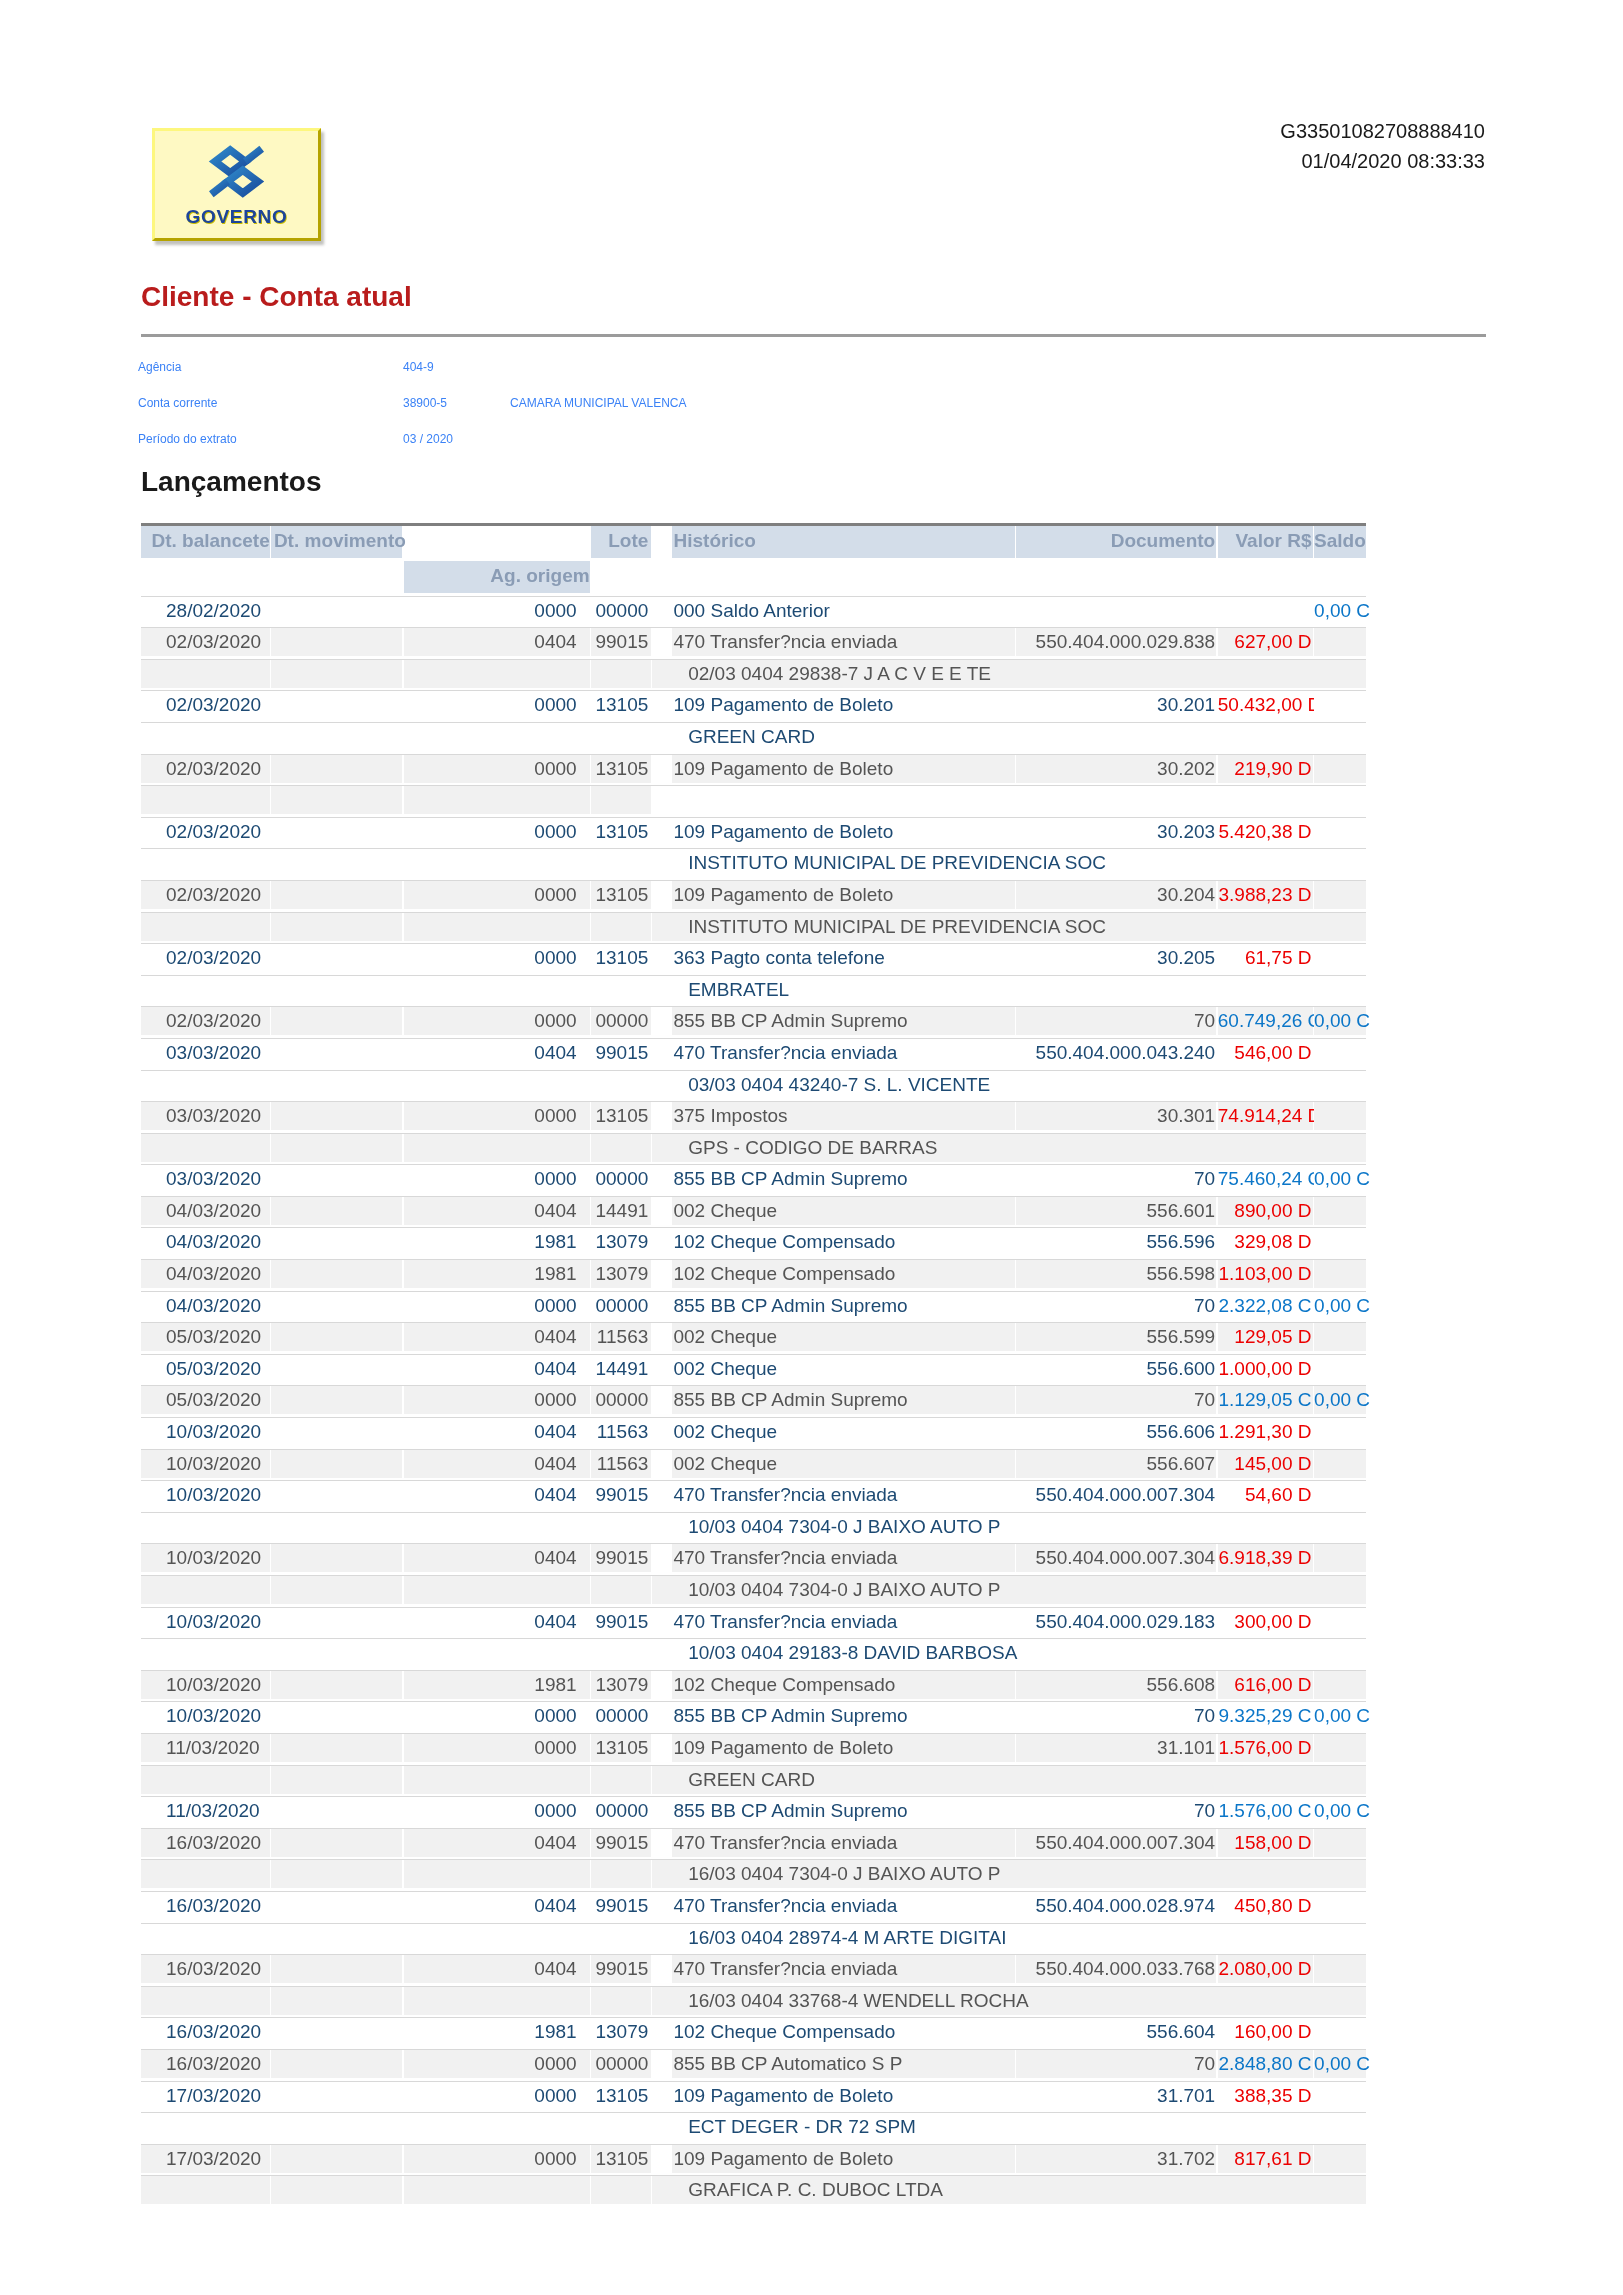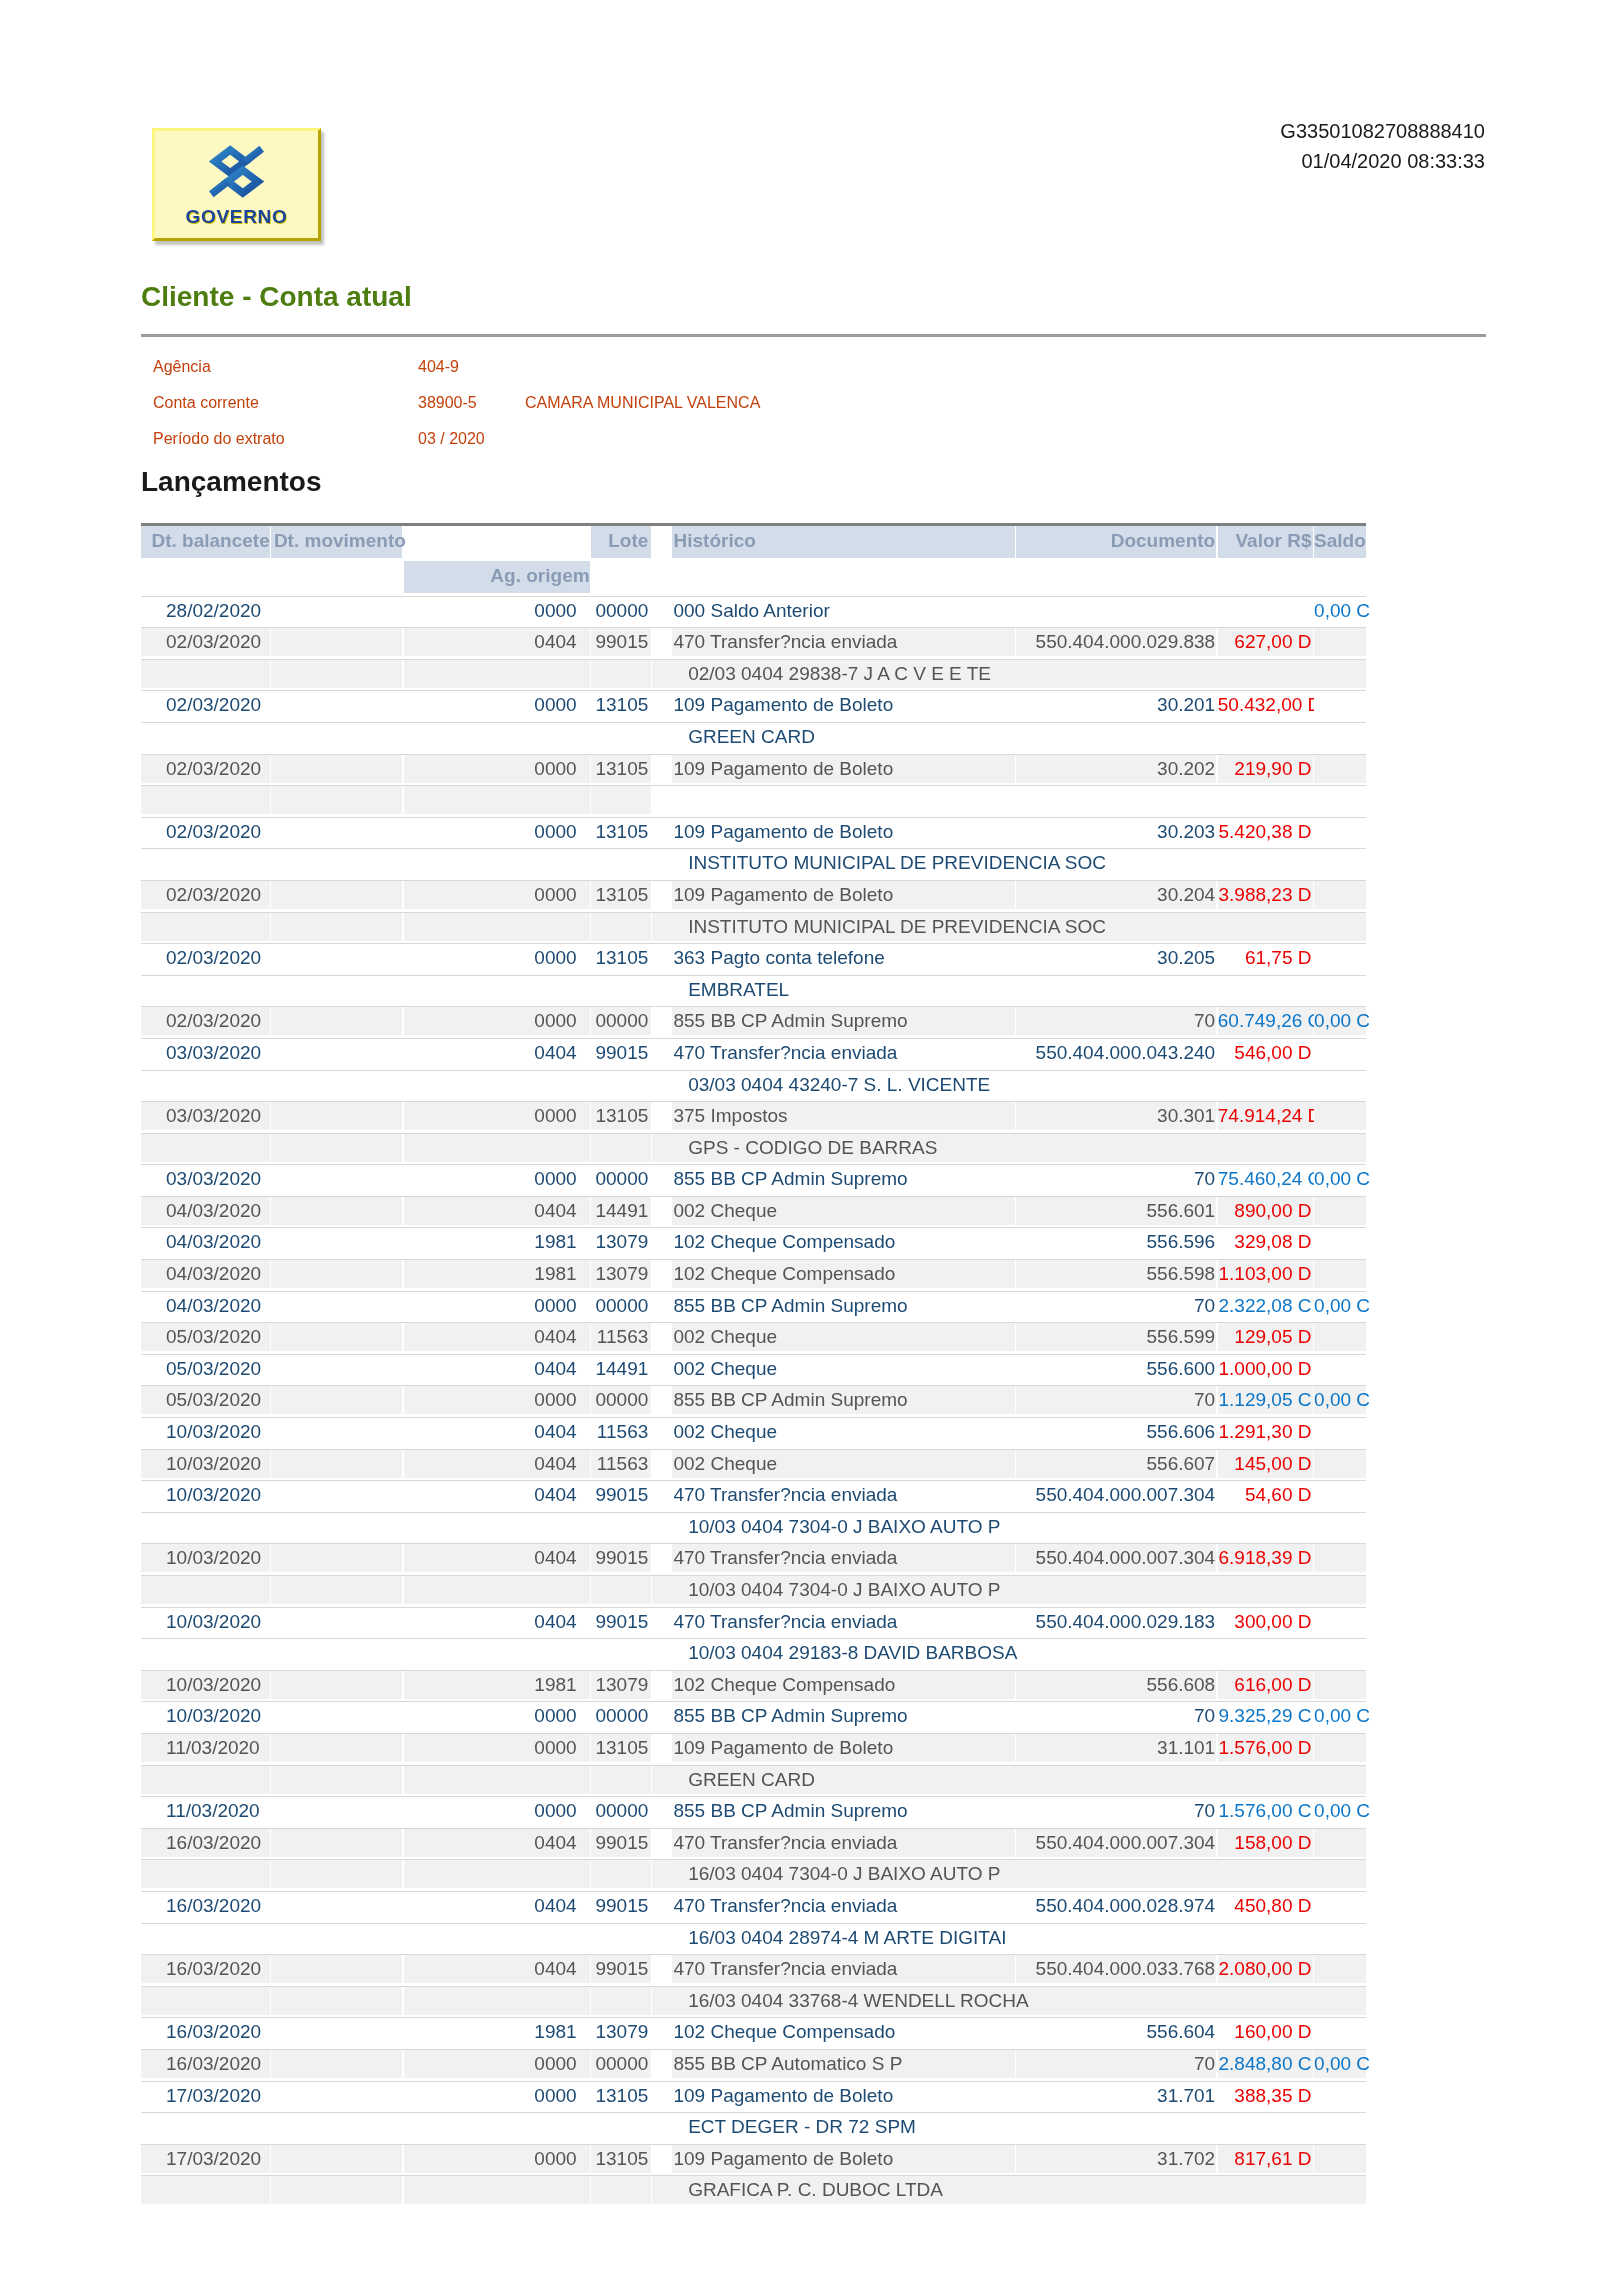--- a/index.html
+++ b/index.html
@@ -39,30 +39,30 @@
     position:absolute; top:116px; right:138px;
     text-align:right;
     font-size:20px;
     color:#1a1a1a;
     line-height:30px;
   }
 
   
   .client-title{
     position:absolute; left:141px; top:281px;
-    font-size:28px; font-weight:bold; color:#4d7c0f;
+    font-size:28px; font-weight:bold; color:#b91c1c;
     margin:0;
   }
   .client-rule{
     position:absolute; left:141px; top:334px;
     width:1345px; height:3.3px; background:#9B9B9B;
   }
   .client-fields{
-    position:absolute; left:153px; top:349px;
-    font-size:16px; color:#c2410c;
+    position:absolute; left:138px; top:349px;
+    font-size:12px; color:#3b82f6;
   }
   .client-field{display:flex; height:36px; align-items:center;}
   .client-field .lbl{width:265px;}
   .client-field .val{width:107px;}
   .client-field .extra{}
 
   
   .lanc-title{
     position:absolute; left:141px; top:466px;
     font-size:28px; font-weight:bold; color:#1a1a1a;

